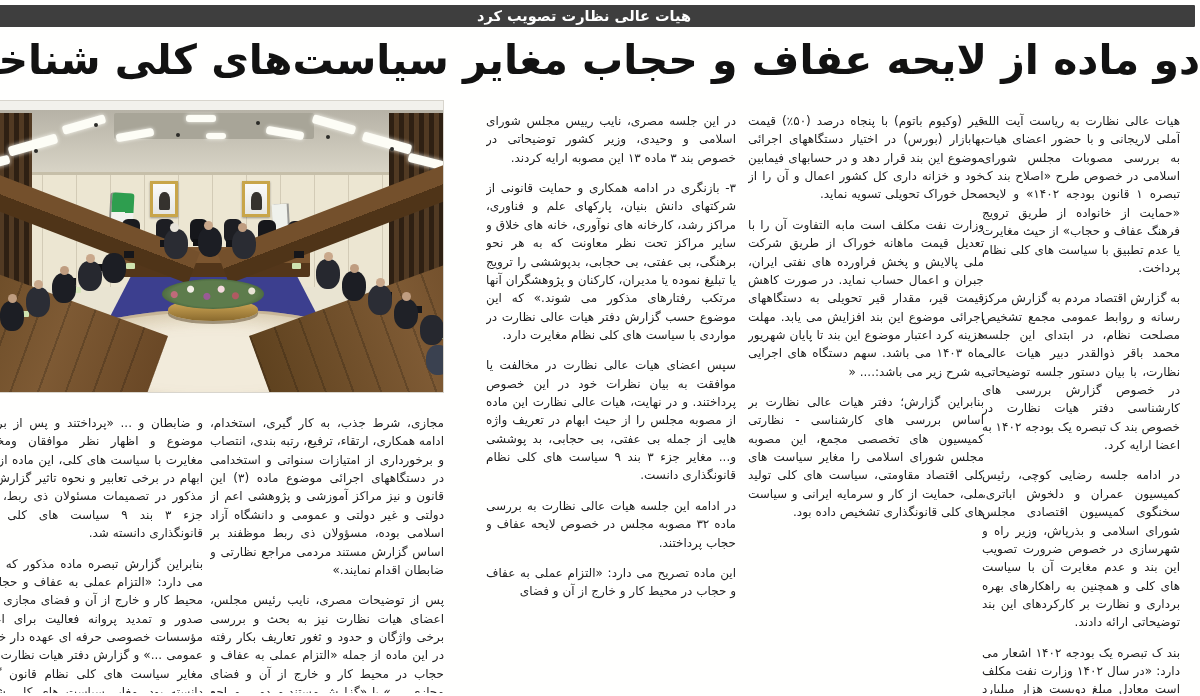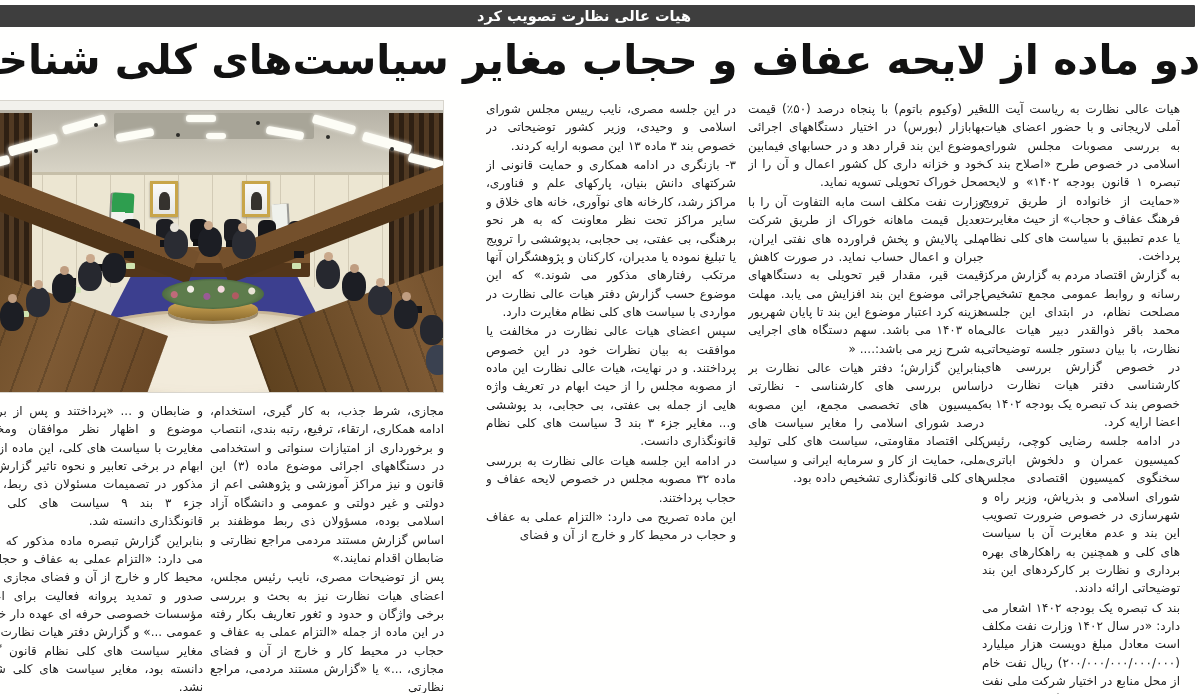--- a/index.html
+++ b/index.html
@@ -8,21 +8,21 @@
   
   .kicker{position:absolute;top:5px;left:5px;right:5px;height:22px;background:#3e3e3e;
           color:#fff;text-align:center;line-height:23px;font-size:14.5px;font-weight:bold;
           border-radius:1px;}
   .headline{position:absolute;top:30px;right:0;left:0;margin:0;text-align:center;
             font-size:41px;font-weight:bold;color:#121212;letter-spacing:-1px;
             white-space:nowrap;line-height:60px;}
   
   .col{position:absolute;top:100px;height:594px;overflow:hidden;font-size:12px;
        line-height:1.53;color:#1e1e1e;text-align:justify;}
-  .col p{margin:0 0 1px 0;}
+  .col p{margin:12px 0 1px 0;}
   .col-right{right:20px;width:198px;}
   .col-mid{right:216px;width:236px;}
   .col-left{right:464px;width:250px;}
   .col-low{top:402px;height:291px;}
   .col-low-right{left:242px;width:234px;right:auto;}
   .col-low-left{left:3px;width:232px;right:auto;}
   
   .photo{position:absolute;left:5px;top:100px;width:471px;height:293px;margin:0;
          background:#e9e4d2;overflow:hidden;border:1px solid #d8d5cd;box-sizing:border-box;}
   .photo *{position:absolute;}
@@ -119,27 +119,27 @@
   <section class="col col-right">
     <p>هیات عالی نظارت به ریاست آیت الله آملی لاریجانی و با حضور اعضای هیات به بررسی مصوبات مجلس شورای اسلامی در خصوص طرح «اصلاح بند ک تبصره ۱ قانون بودجه ۱۴۰۲» و لایحه «حمایت از خانواده از طریق ترویج فرهنگ عفاف و حجاب» از حیث مغایرت یا عدم تطبیق با سیاست های کلی نظام پرداخت.</p>
     <p>به گزارش اقتصاد مردم به گزارش مرکز رسانه و روابط عمومی مجمع تشخیص مصلحت نظام، در ابتدای این جلسه محمد باقر ذوالقدر دبیر هیات عالی نظارت، با بیان دستور جلسه توضیحاتی در خصوص گزارش بررسی های کارشناسی دفتر هیات نظارت در خصوص بند ک تبصره یک بودجه ۱۴۰۲ به اعضا ارایه کرد.</p>
     <p>در ادامه جلسه رضایی کوچی، رئیس کمیسیون عمران و دلخوش اباتری، سخنگوی کمیسیون اقتصادی مجلس شورای اسلامی و بذرپاش، وزیر راه و شهرسازی در خصوص ضرورت تصویب این بند و عدم مغایرت آن با سیاست های کلی و همچنین به راهکارهای بهره برداری و نظارت بر کارکردهای این بند توضیحاتی ارائه دادند.</p>
     <p>بند ک تبصره یک بودجه ۱۴۰۲ اشعار می دارد: «در سال ۱۴۰۲ وزارت نفت مکلف است معادل مبلغ دویست هزار میلیارد (۲۰۰/۰۰۰/۰۰۰/۰۰۰/۰۰۰) ریال نفت خام از محل منابع در اختیار شرکت ملی نفت ایران را در اختیار پالایشگاهها قرار داده و به میزان آن به صورت ماهانه از ابتدای سال ۱۴۰۲ مواد اولیه</p>
   </section>
 
   <section class="col col-mid">
     <p>قیر (وکیوم باتوم) با پنجاه درصد (۵۰٪) قیمت بهابازار (بورس) در اختیار دستگاههای اجرائی موضوع این بند قرار دهد و در حسابهای فیمابین خود و خزانه داری کل کشور اعمال و آن را از محل خوراک تحویلی تسویه نماید.</p>
     <p>وزارت نفت مکلف است مابه التفاوت آن را با تعدیل قیمت ماهانه خوراک از طریق شرکت ملی پالایش و پخش فراورده های نفتی ایران، جبران و اعمال حساب نماید. در صورت کاهش قیمت قیر، مقدار قیر تحویلی به دستگاههای اجرائی موضوع این بند افزایش می یابد. مهلت هزینه کرد اعتبار موضوع این بند تا پایان شهریور ماه ۱۴۰۳ می باشد. سهم دستگاه های اجرایی به شرح زیر می باشد:.... «</p>
-    <p>بنابراین گزارش؛ دفتر هیات عالی نظارت بر اساس بررسی های کارشناسی - نظارتی کمیسیون های تخصصی مجمع، این مصوبه درصد شورای اسلامی را مغایر سیاست های کلی اقتصاد مقاومتی، سیاست های کلی تولید ملی، حمایت از کار و سرمایه ایرانی و سیاست های کلی قانونگذاری تشخیص داده بود.</p>
+    <p>بنابراین گزارش؛ دفتر هیات عالی نظارت بر اساس بررسی های کارشناسی - نظارتی کمیسیون های تخصصی مجمع، این مصوبه مجلس شورای اسلامی را مغایر سیاست های کلی اقتصاد مقاومتی، سیاست های کلی تولید ملی، حمایت از کار و سرمایه ایرانی و سیاست های کلی قانونگذاری تشخیص داده بود.</p>
   </section>
 
   <section class="col col-left">
     <p>در این جلسه مصری، نایب رییس مجلس شورای اسلامی و وحیدی، وزیر کشور توضیحاتی در خصوص بند ۳ ماده ۱۳ این مصوبه ارایه کردند.</p>
     <p>۳- بازنگری در ادامه همکاری و حمایت قانونی از شرکتهای دانش بنیان، پارکهای علم و فناوری، مراکز رشد، کارخانه های نوآوری، خانه های خلاق و سایر مراکز تحت نظر معاونت که به هر نحو برهنگی، بی عفتی، بی حجابی، بدپوششی را ترویج یا تبلیغ نموده یا مدیران، کارکنان و پژوهشگران آنها مرتکب رفتارهای مذکور می شوند.» که این موضوع حسب گزارش دفتر هیات عالی نظارت در مواردی با سیاست های کلی نظام مغایرت دارد.</p>
-    <p>سپس اعضای هیات عالی نظارت در مخالفت یا موافقت به بیان نظرات خود در این خصوص پرداختند. و در نهایت، هیات عالی نظارت این ماده از مصوبه مجلس را از حیث ابهام در تعریف واژه هایی از جمله بی عفتی، بی حجابی، بد پوششی و... مغایر جزء ۳ بند 3 سیاست های کلی نظام قانونگذاری دانست.</p>
+    <p>سپس اعضای هیات عالی نظارت در مخالفت یا موافقت به بیان نظرات خود در این خصوص پرداختند. و در نهایت، هیات عالی نظارت این ماده از مصوبه مجلس را از حیث ابهام در تعریف واژه هایی از جمله بی عفتی، بی حجابی، بد پوششی و... مغایر جزء ۳ بند ۹ سیاست های کلی نظام قانونگذاری دانست.</p>
     <p>در ادامه این جلسه هیات عالی نظارت به بررسی ماده ۳۲ مصوبه مجلس در خصوص لایحه عفاف و حجاب پرداختند.</p>
     <p>این ماده تصریح می دارد: «التزام عملی به عفاف و حجاب در محیط کار و خارج از آن و فضای</p>
   </section>
 
   <figure class="photo">
     <div class="ph-top-strip"></div>
     <div class="ph-ceiling"></div>
     <div class="ph-ceiling-recess"></div>
     <div class="ph-wall"></div>
     <div class="ph-curtain left"></div>

